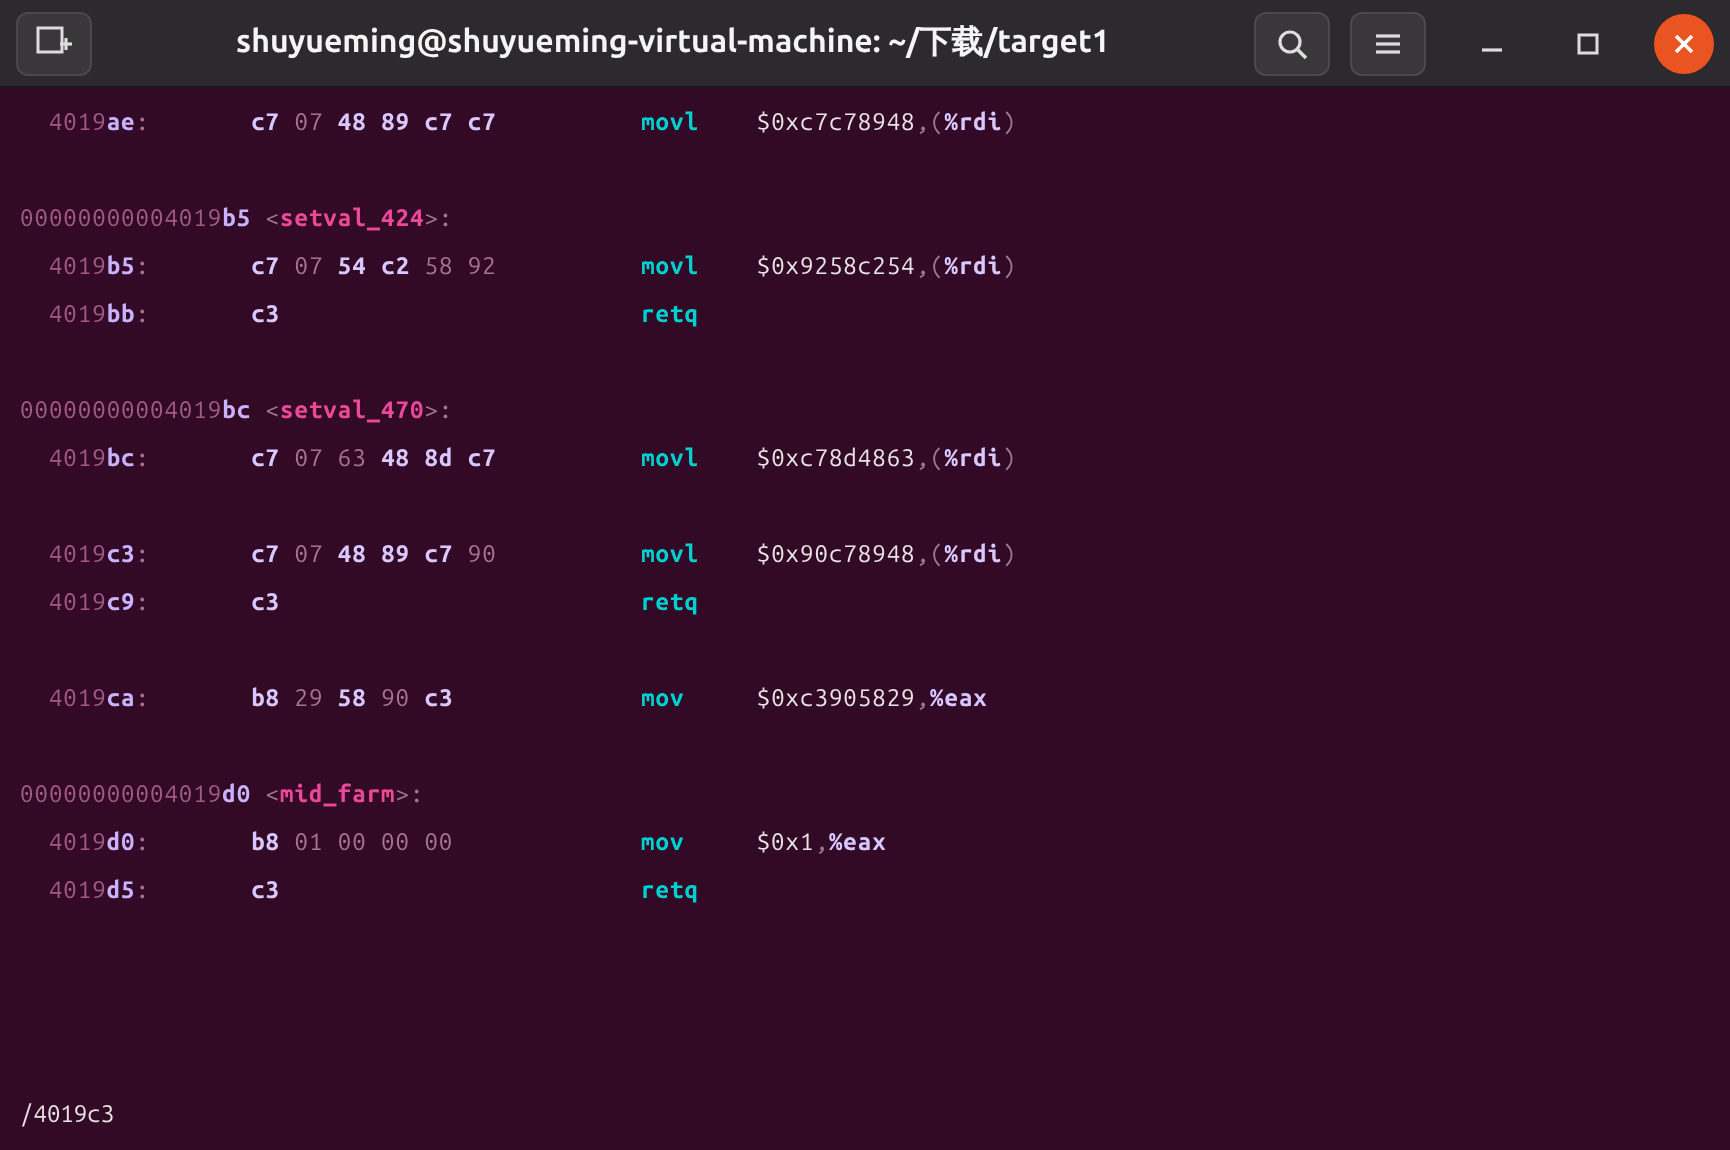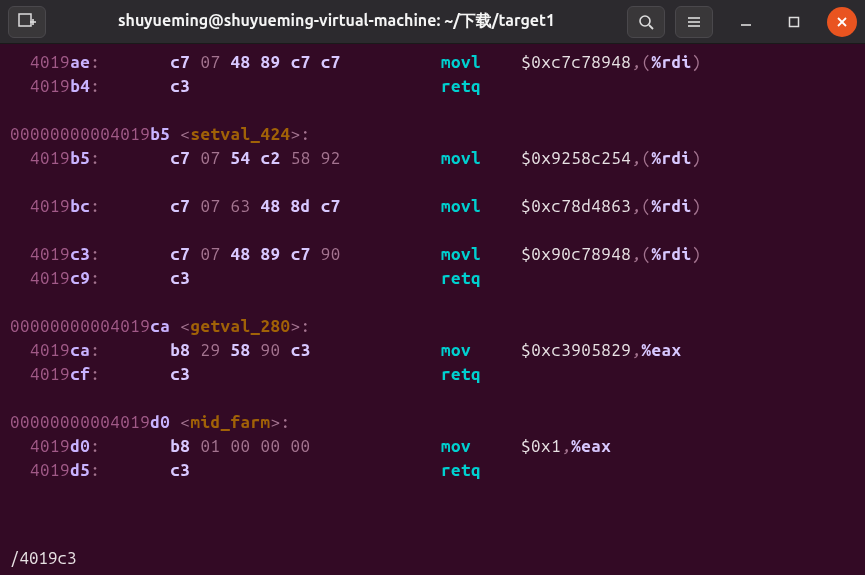--- a/index.html
+++ b/index.html
@@ -70,33 +70,33 @@
     margin-left: 8px;
   }
   .close-btn {
     background: #e95420;
     color: #fff;
   }
   .terminal {
     flex: 1;
     background: #330a25;
     padding: 6px 10px 4px 10px;
-    font-size: 17px;
+    font-size: 12px;
     line-height: 24px;
     color: #d0cfcc;
     overflow: hidden;
     position: relative;
   }
   .line { white-space: pre; font-family: "Ubuntu Mono", monospace; letter-spacing: 0.5px;}
   .addr-dim { color: #a15a88; }
   .addr-hl  { color: #c9b3ff; font-weight: bold; }
   .dim      { color: #a47490; }
   .bold     { color: #d8c8ff; font-weight: bold; }
   .mnem     { color: #00d0d0; font-weight: bold; }
-  .label    { color: #a16207; font-weight: bold; }
+  .label    { color: #ec4899; font-weight: bold; }
   .white    { color: #e8e2e4; }
   .highlight{ background: #d6d0d4; color: #2b0b22; }
   .searchbar {
     position: absolute;
     bottom: 0;
     left: 0;
     right: 0;
     padding: 3px 10px 5px;
     color: #e8e2e4;
     font-family: "Ubuntu Mono", monospace;
@@ -144,33 +144,32 @@
       <svg width="12" height="12" viewBox="0 0 12 12">
         <line x1="2" y1="2" x2="10" y2="10" stroke="#fff" stroke-width="1.8"></line>
         <line x1="10" y1="2" x2="2" y2="10" stroke="#fff" stroke-width="1.8"></line>
       </svg>
     </div>
   </div>
 
   <div class="terminal">
     <div id="output">
         <div class="line"><span class="addr-dim">  4019</span><span class="addr-hl">ae</span><span class="dim">:</span><span class="dim">       </span><span class="bold">c7</span><span class="dim"> 07 </span><span class="bold">48 89</span><span class="dim"> </span><span class="bold">c7 c7</span><span class="dim">          </span><span class="mnem">movl</span><span class="dim">    </span><span class="white">$0xc7c78948</span><span class="dim">,(</span><span class="bold">%rdi</span><span class="dim">)</span></div>
-        <div class="line"><span class="addr-dim">  4019</span><span class="addr-hl">b4</span><span class="dim">:</span><span class="dim">       </span><span class="bold">c3</span><span class="dim">                         </span><span class="mnem">retq</span></div>
         <div class="line">&nbsp;</div>
         <div class="line"><span class="addr-dim">00000000004019</span><span class="addr-hl">b5</span><span class="dim"> &lt;</span><span class="label">setval_424</span><span class="dim">&gt;:</span></div>
         <div class="line"><span class="addr-dim">  4019</span><span class="addr-hl">b5</span><span class="dim">:</span><span class="dim">       </span><span class="bold">c7</span><span class="dim"> 07 </span><span class="bold">54</span><span class="dim"> </span><span class="bold">c2</span><span class="dim"> 58 92</span><span class="dim">          </span><span class="mnem">movl</span><span class="dim">    </span><span class="white">$0x9258c254</span><span class="dim">,(</span><span class="bold">%rdi</span><span class="dim">)</span></div>
+        <div class="line"><span class="addr-dim">  4019</span><span class="addr-hl">bb</span><span class="dim">:</span><span class="dim">       </span><span class="bold">c3</span><span class="dim">                         </span><span class="mnem">retq</span></div>
         <div class="line">&nbsp;</div>
+        <div class="line"><span class="addr-dim">00000000004019</span><span class="addr-hl">bc</span><span class="dim"> &lt;</span><span class="label">setval_470</span><span class="dim">&gt;:</span></div>
         <div class="line"><span class="addr-dim">  4019</span><span class="addr-hl">bc</span><span class="dim">:</span><span class="dim">       </span><span class="bold">c7</span><span class="dim"> 07 63 </span><span class="bold">48 8d</span><span class="dim"> </span><span class="bold">c7</span><span class="dim">          </span><span class="mnem">movl</span><span class="dim">    </span><span class="white">$0xc78d4863</span><span class="dim">,(</span><span class="bold">%rdi</span><span class="dim">)</span></div>
         <div class="line">&nbsp;</div>
         <div class="line"><span class="addr-dim">  4019</span><span class="addr-hl">c3</span><span class="dim">:</span><span class="dim">       </span><span class="bold">c7</span><span class="dim"> 07 </span><span class="bold">48 89</span><span class="dim"> </span><span class="bold">c7</span><span class="dim"> 90</span><span class="dim">          </span><span class="mnem">movl</span><span class="dim">    </span><span class="white">$0x90c78948</span><span class="dim">,(</span><span class="bold">%rdi</span><span class="dim">)</span></div>
         <div class="line"><span class="addr-dim">  4019</span><span class="addr-hl">c9</span><span class="dim">:</span><span class="dim">       </span><span class="bold">c3</span><span class="dim">                         </span><span class="mnem">retq</span></div>
         <div class="line">&nbsp;</div>
-        <div class="line"><span class="addr-dim">00000000004019</span><span class="addr-hl">ca</span><span class="dim"> &lt;</span><span class="label">getval_280</span><span class="dim">&gt;:</span></div>
         <div class="line"><span class="addr-dim">  4019</span><span class="addr-hl">ca</span><span class="dim">:</span><span class="dim">       </span><span class="bold">b8</span><span class="dim"> 29 </span><span class="bold">58</span><span class="dim"> 90 </span><span class="bold">c3</span><span class="dim">             </span><span class="mnem">mov</span><span class="dim">     </span><span class="white">$0xc3905829</span><span class="dim">,</span><span class="bold">%eax</span></div>
-        <div class="line"><span class="addr-dim">  4019</span><span class="addr-hl">cf</span><span class="dim">:</span><span class="dim">       </span><span class="bold">c3</span><span class="dim">                         </span><span class="mnem">retq</span></div>
         <div class="line">&nbsp;</div>
         <div class="line"><span class="addr-dim">00000000004019</span><span class="addr-hl">d0</span><span class="dim"> &lt;</span><span class="label">mid_farm</span><span class="dim">&gt;:</span></div>
         <div class="line"><span class="addr-dim">  4019</span><span class="addr-hl">d0</span><span class="dim">:</span><span class="dim">       </span><span class="bold">b8</span><span class="dim"> 01 00 00 00</span><span class="dim">             </span><span class="mnem">mov</span><span class="dim">     </span><span class="white">$0x1</span><span class="dim">,</span><span class="bold">%eax</span></div>
         <div class="line"><span class="addr-dim">  4019</span><span class="addr-hl">d5</span><span class="dim">:</span><span class="dim">       </span><span class="bold">c3</span><span class="dim">                         </span><span class="mnem">retq</span></div>
       </div>
     <div class="searchbar">
       <span class="white">/4019c3</span>
     </div>
   </div>
 

